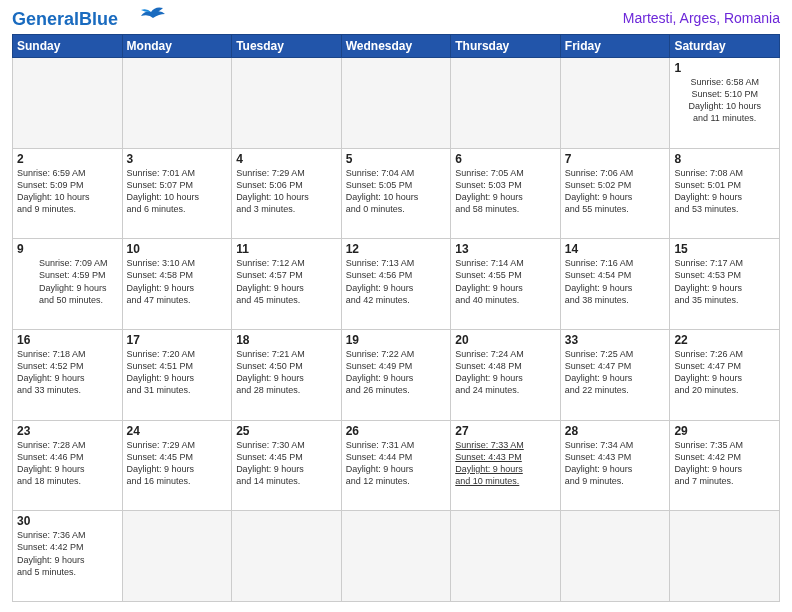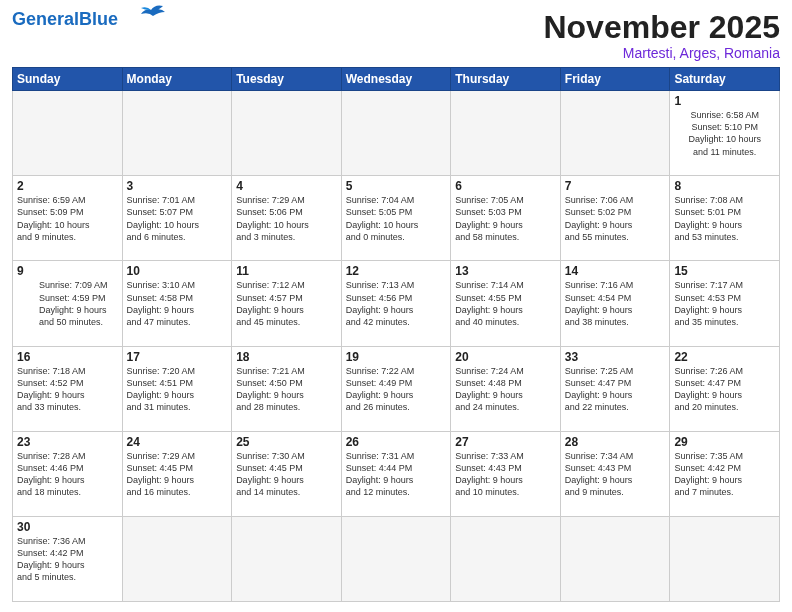--- a/index.html
+++ b/index.html
@@ -93,32 +93,31 @@
     .calendar tr:last-child td {
       
     }
   </style>
 </head>
 <body>
 
 <div class="page">
   <div class="header">
     <div class="logo">
-      <div style="display:flex; gap:13px;">
+      <div style="display:flex; align-items:center; gap:13px;">
         <span class="logo-text">
           <span>General</span><span style="color:#1a6bbf;">Blue</span>
         </span>
         <svg width="36" height="22" viewBox="0 0 36 22" style="margin-left:2px; margin-top:-8px;">
           <path d="M18 8 Q22 2 30 4 Q26 8 22 8 Q28 6 32 10 Q26 10 20 14 Q16 10 8 12 Q12 6 18 8Z" fill="#1a6bbf"></path>
           <path d="M18 8 Q14 4 8 6 Q12 8 16 8Z" fill="#1a88dd"></path>
         </svg>
       </div>
     </div>
     <div class="title-section">
-      <div class="month-title">November 2025</div>
       <div class="location-title">Martesti, Arges, Romania</div>
     </div>
   </div>
 
   <table class="calendar">
     <thead>
       <tr>
 
       <th>Sunday</th>
           <th>Monday</th>
@@ -322,21 +321,21 @@
           </td>
           <td>
             <span class="day-num">26</span>
             <div class="day-info" style="white-space: pre-line;">Sunrise: 7:31 AM
 Sunset: 4:44 PM
 Daylight: 9 hours
 and 12 minutes.</div>
           </td>
           <td>
             <span class="day-num">27</span>
-            <div class="day-info" style="white-space: pre-line;">Sunrise: 7:33 AM
+            <div class="day-info" style="white-space: pre-line; text-decoration: underline;">Sunrise: 7:33 AM
 Sunset: 4:43 PM
 Daylight: 9 hours
 and 10 minutes.</div>
           </td>
           <td>
             <span class="day-num">28</span>
             <div class="day-info" style="white-space: pre-line;">Sunrise: 7:34 AM
 Sunset: 4:43 PM
 Daylight: 9 hours
 and 9 minutes.</div>

